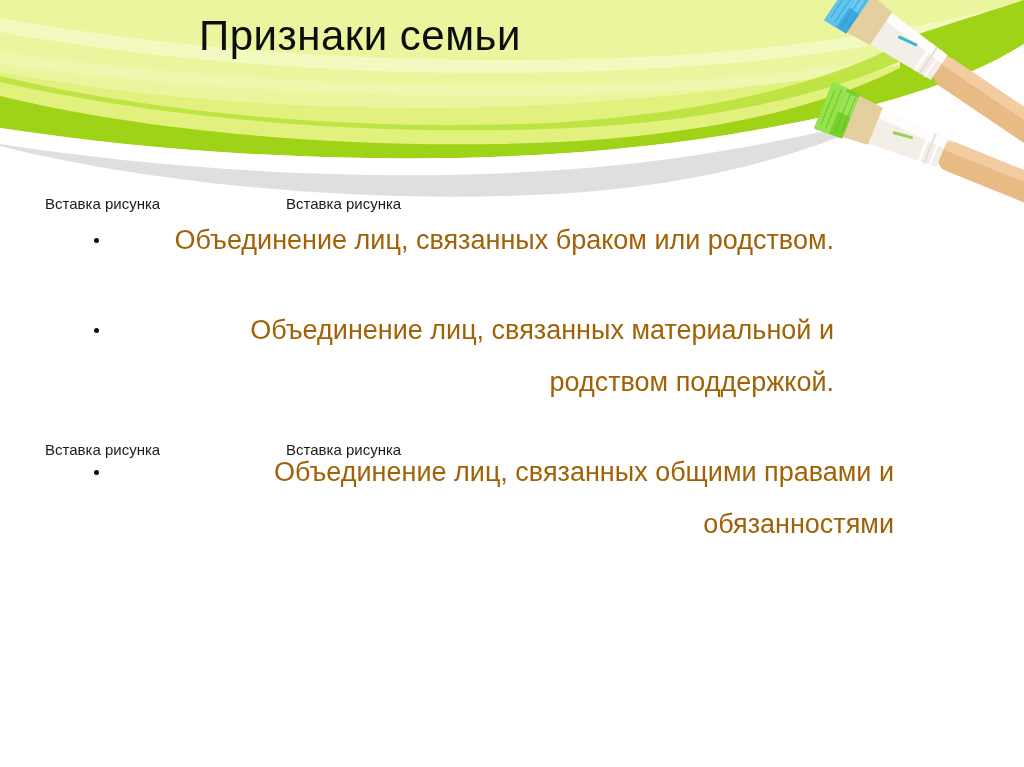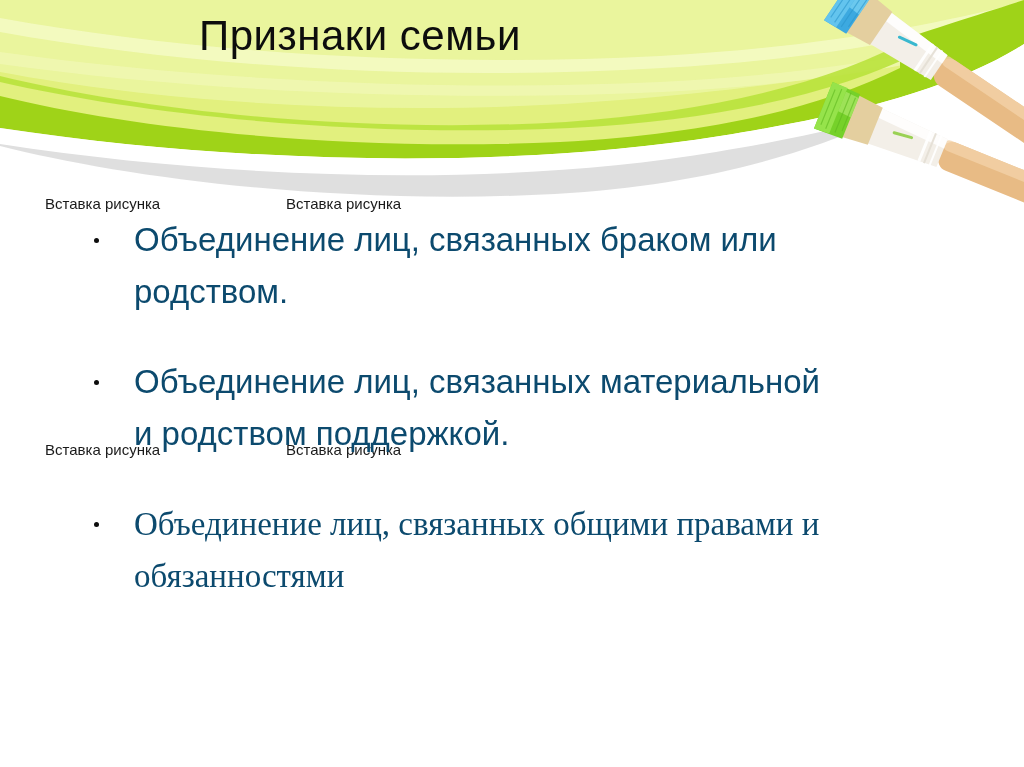--- a/index.html
+++ b/index.html
@@ -72,45 +72,45 @@
     top: 214px;
     width: 860px;
     margin: 0;
     padding: 0;
     list-style: none;
   }
   .bullet-item {
     position: relative;
     padding-left: 48px;
     margin: 0 0 38px 0;
-    font-size: 33px;
+    font-size: 27px;
     line-height: 52px;
-    color: #0c4a6e;
+    color: #a16207;
     font-weight: 400;
+    text-align: right;
   }
   .bullet-item:last-child {
     margin-bottom: 0;
   }
   .bullet-item::before {
     content: "";
     position: absolute;
     left: 8px;
     top: 24px;
     width: 5px;
     height: 5px;
     border-radius: 50%;
     background: #0d0d0d;
   }
   .bullet-item .bullet-text {
     display: block;
     max-width: 700px;
   }
   .bullet-item.wide .bullet-text {
     max-width: 760px;
-    font-family: Liberation Serif, serif;
   }
 
   
   .ph-caption {
     position: absolute;
     font-size: 15px;
     line-height: 18px;
     color: #1a1a1a;
     font-weight: 400;
     white-space: nowrap;

